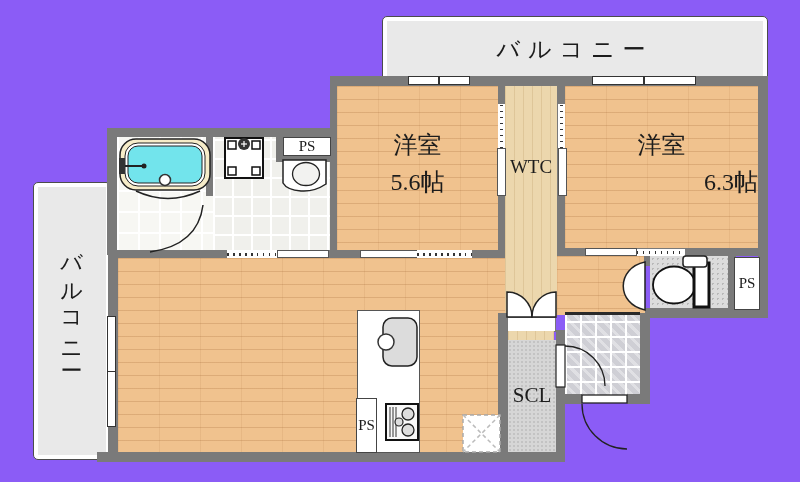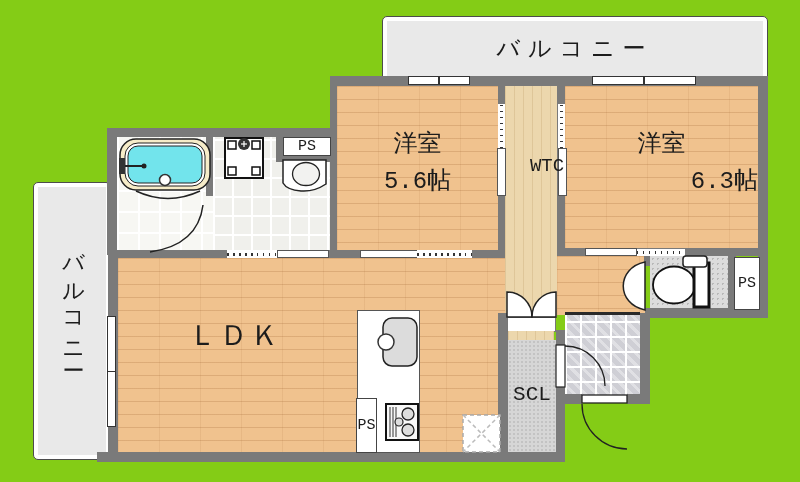--- a/index.html
+++ b/index.html
@@ -5,22 +5,22 @@
   :root{
     --wall:#7a7a7a;
     --wood:#f0c28e;
     --wood-light:#ecd7ad;
     --balcony:#e9e9e9;
     --tub:#72e4ec;
     --tile:#f0f0ec;
     --ink:#1c1c1c;
   }
   html,body{margin:0;padding:0;background:#fff;}
-  #plan{position:relative;width:800px;height:482px;background:#84cc16;overflow:hidden;
-        font-family:Liberation Mono, monospace;color:var(--ink);}
+  #plan{position:relative;width:800px;height:482px;background:#8b5cf6;overflow:hidden;
+        font-family:Liberation Serif, serif;color:var(--ink);}
   .wall{position:absolute;background:var(--wall);z-index:2;}
   .floor{position:absolute;z-index:1;}
   .wood{background-color:var(--wood);
         background-image:repeating-linear-gradient(180deg,rgba(150,90,40,.22) 0 1px,transparent 1px 13px),
                          repeating-linear-gradient(90deg,rgba(150,90,40,.10) 0 1px,transparent 1px 41px);}
   .woodlight{background-color:var(--wood-light);
         background-image:repeating-linear-gradient(90deg,rgba(160,120,60,.18) 0 1px,transparent 1px 9px);}
   .tile{background-color:var(--tile);
         background-image:repeating-linear-gradient(0deg,#fff 0 2px,transparent 2px 19px),
                          repeating-linear-gradient(90deg,#fff 0 2px,transparent 2px 19px);}
@@ -189,18 +189,17 @@
 
   <div class="label" style="left:337px;top:130px;width:161px;">
     <div style="font-size:24px;">洋室</div>
     <div style="font-size:24px;margin-top:7px;">5.6帖</div>
   </div>
   <div class="label" style="left:565px;top:130px;width:193px;">
     <div style="font-size:24px;">洋室</div>
     <div style="font-size:24px;margin-top:7px;text-align:right;">6.3帖</div>
   </div>
   <div class="label" style="left:140px;top:320px;width:190px;">
-    <div style="font-size:29px;letter-spacing:2px;">ＬＤＫ</div>
-  </div>
-  <div class="label" style="left:505px;top:155px;width:52px;font-size:19px;padding-left:16px;">WTC</div>
+  </div>
+  <div class="label" style="left:505px;top:155px;width:52px;font-size:19px;">WTC</div>
   <div class="label" style="left:508px;top:382px;width:48px;font-size:21px;">SCL</div>
 
 </div>
 
 </body></html>

